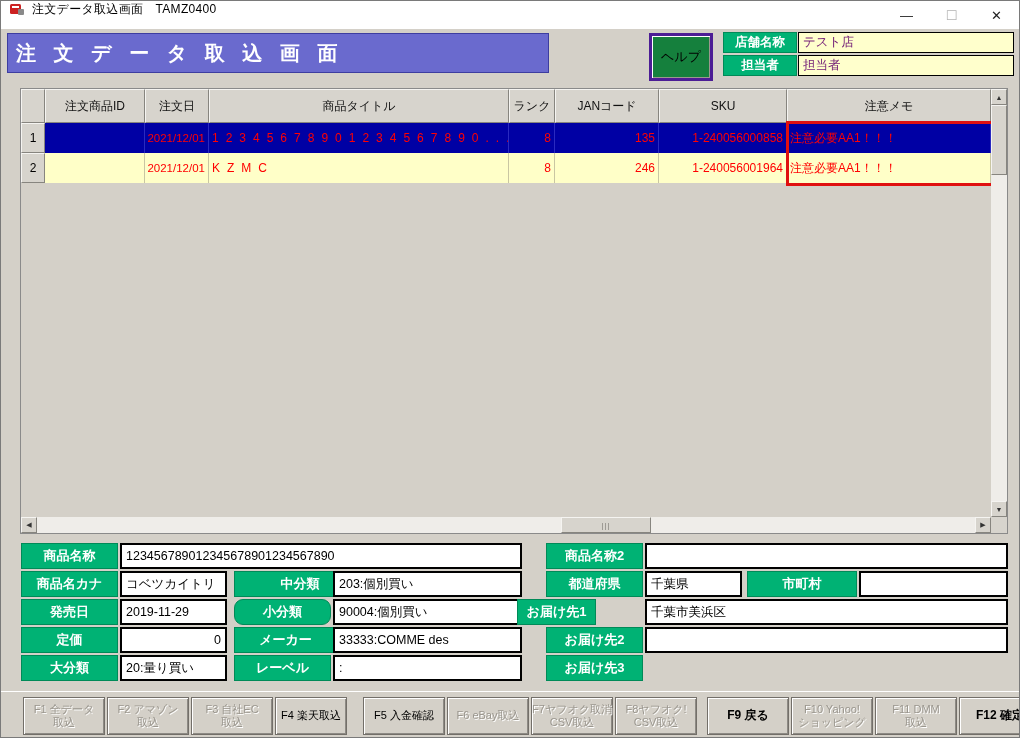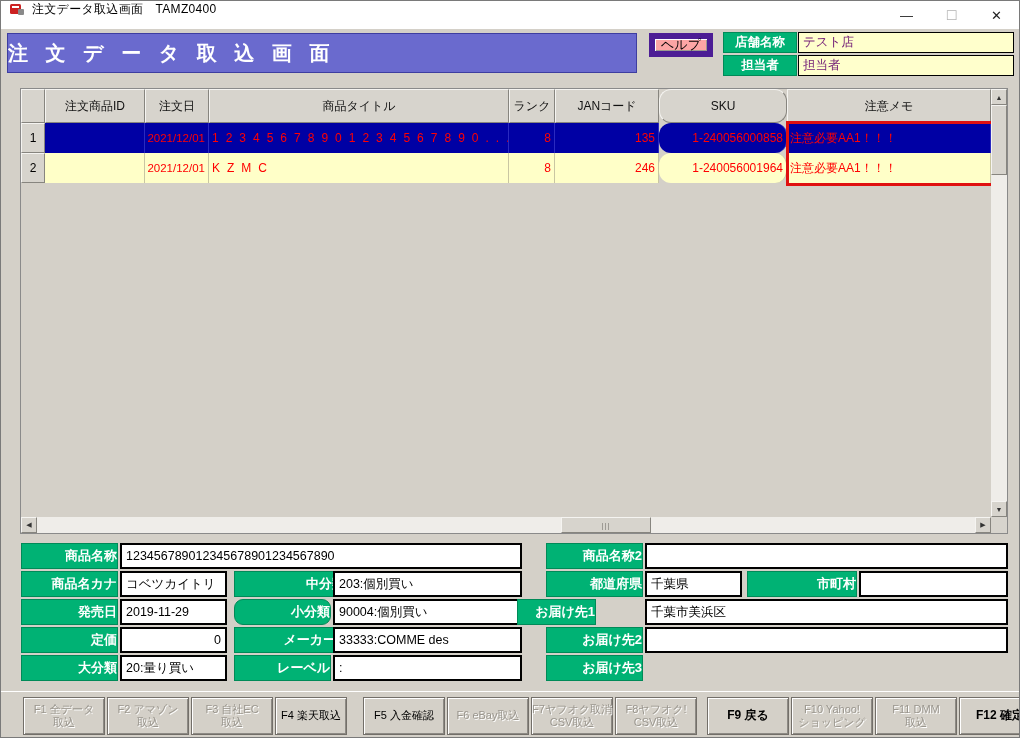--- a/index.html
+++ b/index.html
@@ -14,27 +14,27 @@
   }
   
   .titlebar{position:absolute;left:0;top:0;width:100%;height:28px;background:#ffffff;display:flex;align-items:flex-start;}
   .app-icon{width:16px;height:16px;margin:0 7px 0 8px;flex:0 0 auto;}
   .window-title{font-size:12px;color:#000;letter-spacing:.3px;}
   .tb-controls{position:absolute;right:0;top:0;height:28px;display:flex;}
   .tb-btn{width:45px;height:28px;display:flex;align-items:center;justify-content:center;font-size:13px;color:#222;cursor:default;}
   .tb-btn.max{color:#b4b4b4;}
   
   .banner{
-    position:absolute;left:6px;top:32px;width:630px;height:40px;box-sizing:border-box;
+    position:absolute;left:6px;top:32px;width:542px;height:40px;box-sizing:border-box;
     background:#6a6ace;border:1px solid #3d3da0;color:#fff;font-weight:bold;
-    font-size:20px;letter-spacing:6px;line-height:38px;overflow:hidden;white-space:nowrap;
+    font-size:20px;letter-spacing:6px;line-height:38px;padding-left:8px;overflow:hidden;white-space:nowrap;
   }
   .help-btn{
-    position:absolute;left:648px;top:32px;width:64px;height:24px;box-sizing:border-box;
-    background:#fca5a5;border:6px solid #4c1d95;
+    position:absolute;left:648px;top:32px;width:64px;height:48px;box-sizing:border-box;
+    background:#15803d;border:3px solid #4c1d95;
     box-shadow:inset 1px 1px 0 #ffffff, inset -1px -1px 0 #9b988f;
     font-size:13px;color:#000;display:flex;align-items:center;justify-content:center;
   }
   .kv-label{
     position:absolute;height:21px;box-sizing:border-box;background:#00b274;border:1px solid #008a58;
     color:#fff;font-weight:bold;font-size:12.5px;text-align:center;line-height:19px;
   }
   .kv-field{
     position:absolute;height:21px;box-sizing:border-box;background:#ffffcc;border:1px solid #000;
     font-size:12.5px;color:#701a75;line-height:19px;padding:0 4px;overflow:hidden;white-space:nowrap;
@@ -56,21 +56,21 @@
   .gr-num{
     width:24px;height:30px;box-sizing:border-box;background:#d7d4cd;
     border:1px solid;border-color:#f5f4f1 #87857f #87857f #f5f4f1;
     display:flex;align-items:center;justify-content:center;font-size:12px;color:#000;
   }
   .gr-cell{
     height:30px;box-sizing:border-box;color:#ff0000;font-size:12px;
     display:flex;align-items:center;overflow:hidden;white-space:nowrap;
   }
   .c-id{width:100px;} .c-date{width:64px;} .c-title{width:300px;} .c-rank{width:46px;}
-  .c-jan{width:104px;} .c-sku{width:128px;border-radius:12px;} .c-memo{width:204px;}
+  .c-jan{width:104px;} .c-sku{width:128px;} .c-memo{width:204px;}
   .al-r{justify-content:flex-end;padding-right:3px;}
   .al-l{justify-content:flex-start;padding-left:3px;}
   .sp{letter-spacing:7px;}
   .date-txt{font-size:11.5px;}
   .memo-highlight{
     position:absolute;left:765px;top:32px;width:209px;height:65px;box-sizing:border-box;
     border:3px solid #e01010;pointer-events:none;
   }
   
   .vscroll{position:absolute;left:970px;top:0;width:16px;height:428px;background:#efede9;}
@@ -82,21 +82,21 @@
   }
   .sb-thumb{
     position:absolute;box-sizing:border-box;background:#d7d4cd;
     border:1px solid;border-color:#f5f4f1 #87857f #87857f #f5f4f1;
     display:flex;align-items:center;justify-content:center;font-size:7px;color:#76736d;letter-spacing:1px;
   }
   .sb-corner{position:absolute;left:970px;top:428px;width:16px;height:16px;background:#d7d4cd;}
   
   .flabel{
     position:absolute;height:26px;box-sizing:border-box;background:#00b274;border:1px solid #008a58;
-    color:#fff;font-weight:bold;font-size:13px;text-align:right;line-height:24px;overflow:hidden;white-space:nowrap;
+    color:#fff;font-weight:bold;font-size:13px;text-align:center;line-height:24px;overflow:hidden;white-space:nowrap;
   }
   .ffield{
     position:absolute;height:26px;box-sizing:border-box;background:#fff;border:2px solid #000;
     font-size:12.5px;color:#000;line-height:22px;padding:0 4px;overflow:hidden;white-space:nowrap;
   }
   .ffield.al-right{text-align:right;}
   
   .fnbar{
     position:absolute;left:0;top:690px;width:1018px;height:47px;border-top:1px solid #ffffff;
     display:flex;align-items:center;background:#d4d0c8;padding-left:16px;

